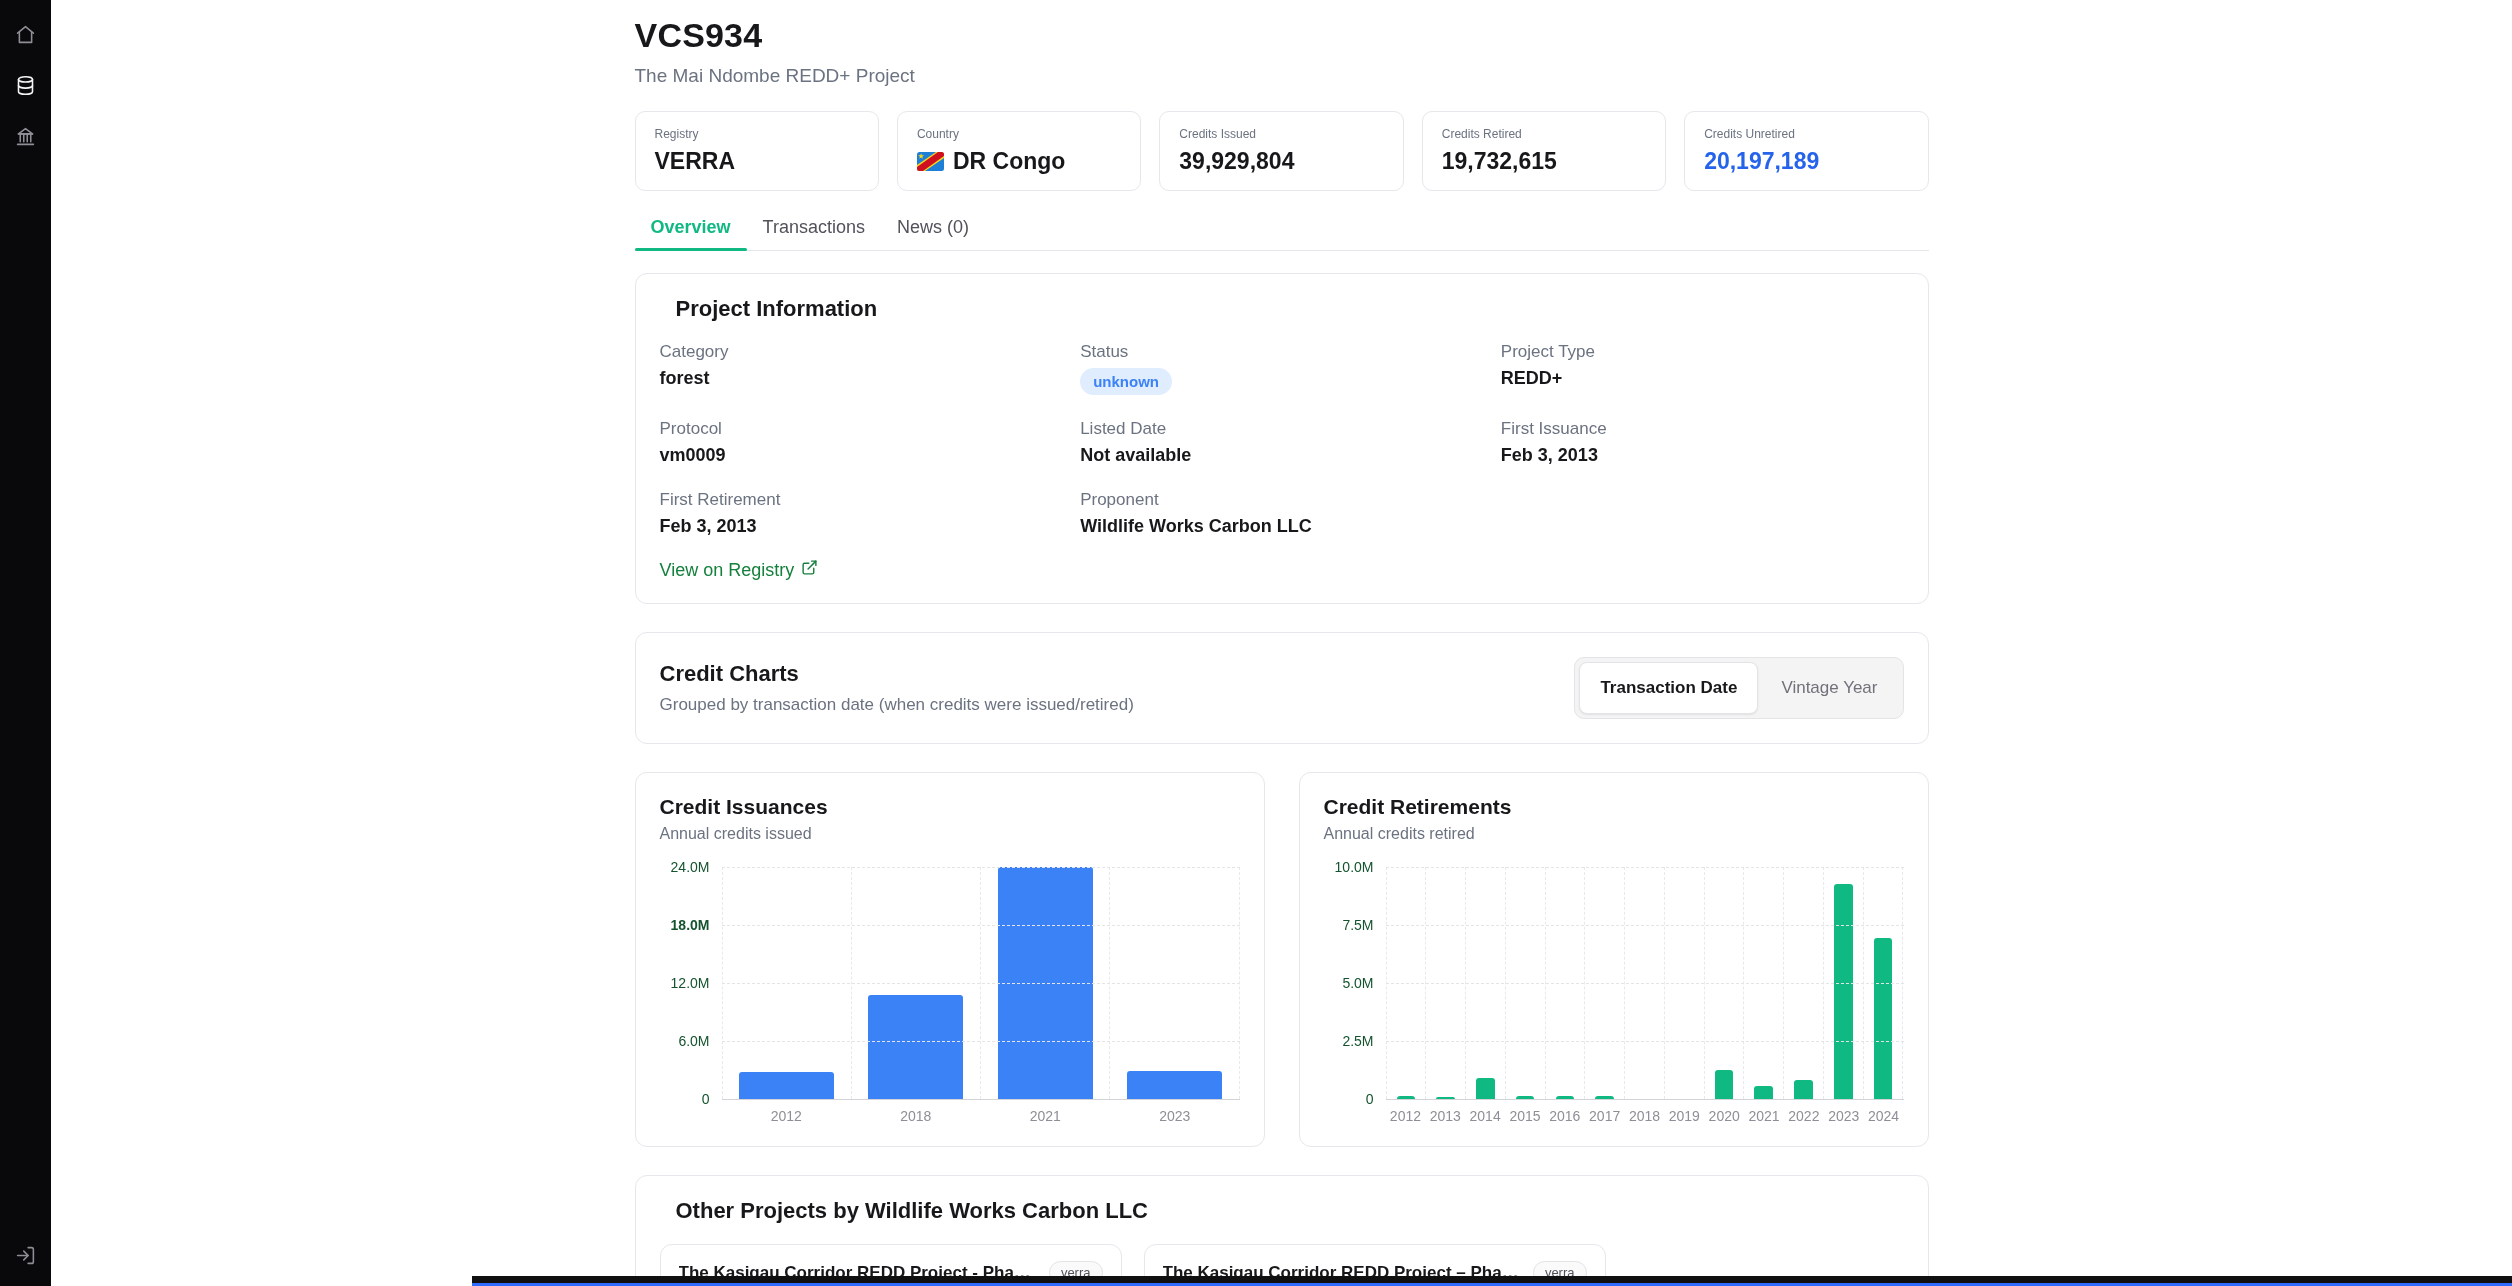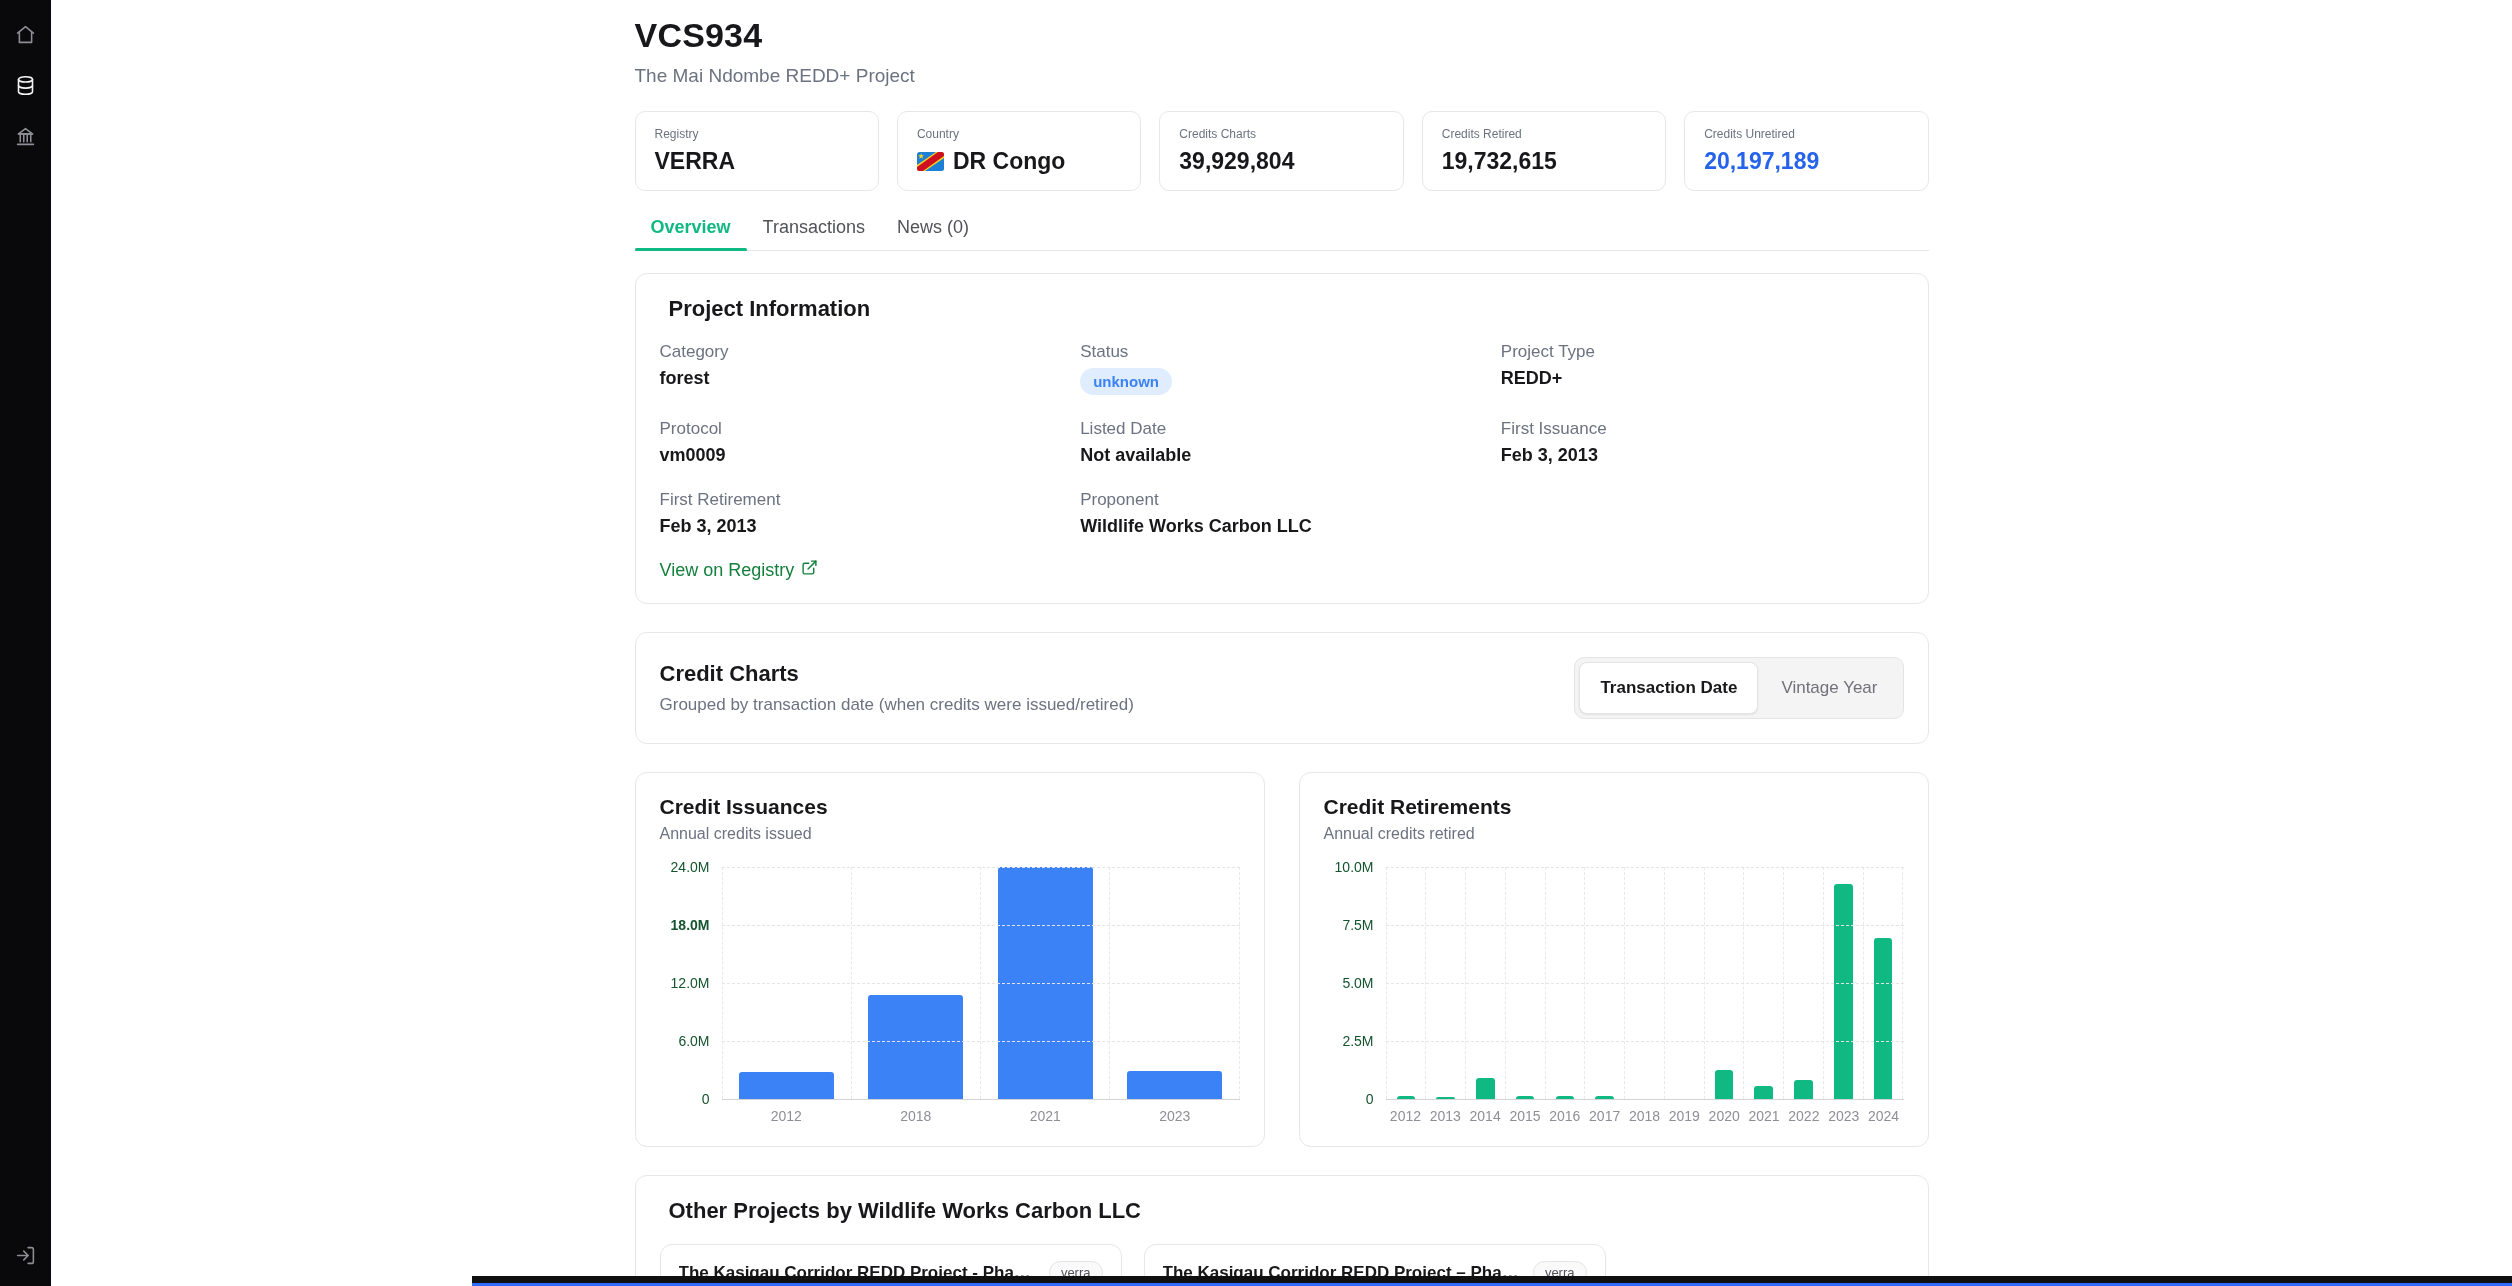--- a/index.html
+++ b/index.html
@@ -28,21 +28,21 @@
 
   
   .tabs{display:flex;border-bottom:1px solid #e5e7eb;margin-bottom:22px;}
   .tab{font-size:18px;color:#52525b;padding:12px 16px;position:relative;cursor:pointer;}
   .tab.active{color:#10b981;font-weight:600;}
   .tab.active::after{content:"";position:absolute;left:0;right:0;bottom:-1px;height:3px;background:#10b981;border-radius:2px;}
 
   
   .card{border:1px solid #e5e7eb;border-radius:12px;background:#fff;margin-bottom:28px;}
   .pad{padding:22px 24px;}
-  .section-title{font-size:22px;font-weight:700;margin:0 9px 20px;}
+  .section-title{font-size:22px;font-weight:700;margin:0 16px 20px;}
 
   
   .info-grid{display:grid;grid-template-columns:1fr 1fr 1fr;row-gap:24px;column-gap:18px;}
   .field-label{font-size:17px;color:#6b7280;margin-bottom:6px;}
   .field-value{font-size:18px;font-weight:600;color:#18181b;}
   .badge{display:inline-block;background:#e0edff;color:#3b82f6;font-size:15px;font-weight:600;
          padding:5px 13px;border-radius:999px;}
   .registry-link{display:inline-flex;align-items:center;gap:7px;color:#15803d;font-size:18px;
                  font-weight:500;margin-top:22px;text-decoration:none;cursor:pointer;}
 
@@ -148,21 +148,21 @@
                 <rect width="27" height="19" fill="#1d7fd6"></rect>
                 <polygon points="0,19 0,13 19,0 27,0 27,6 8,19" fill="#f7d618"></polygon>
                 <polygon points="0,19 0,15 21,0 27,0 27,4 6,19" fill="#ce1021"></polygon>
                 <polygon points="4.1,1.2 4.9,3.3 7.1,3.3 5.3,4.7 6,6.8 4.1,5.5 2.2,6.8 2.9,4.7 1.1,3.3 3.3,3.3" fill="#f7d618"></polygon>
               </g>
             </svg>
             <span class="txt">DR Congo</span>
           </div>
   </div>
         <div class="stat-card">
-    <div class="stat-label">Credits Charts</div>
+    <div class="stat-label">Credits Issued</div>
     <div class="stat-value">
             <span class="txt">39,929,804</span>
           </div>
   </div>
         <div class="stat-card">
     <div class="stat-label">Credits Retired</div>
     <div class="stat-value">
             <span class="txt">19,732,615</span>
           </div>
   </div>

